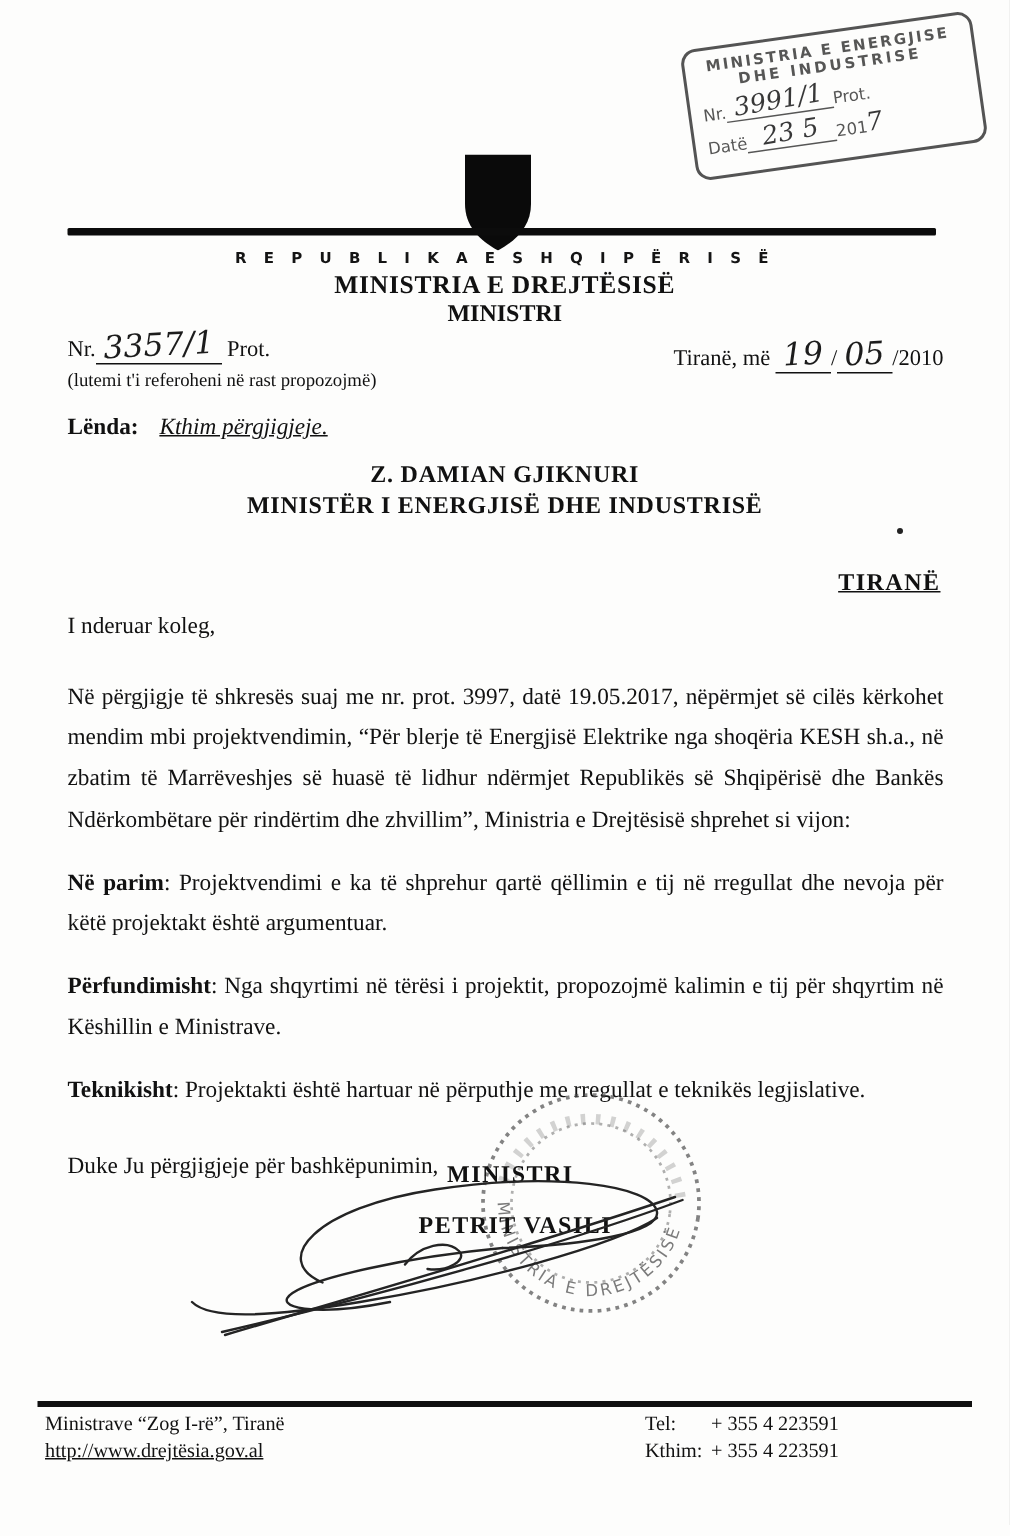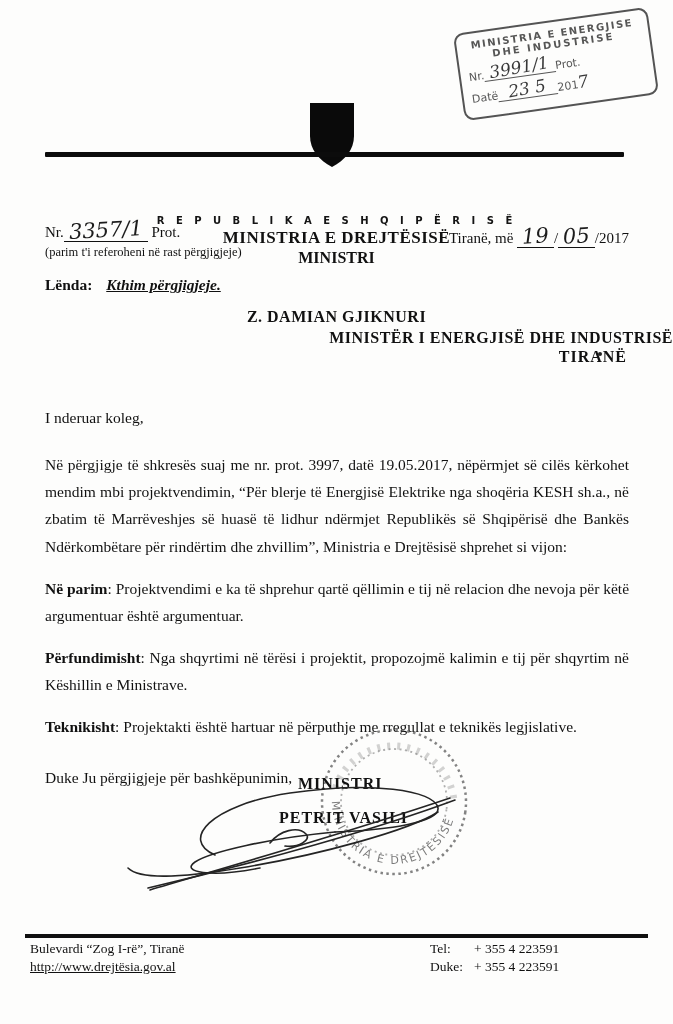--- a/index.html
+++ b/index.html
@@ -24,43 +24,43 @@
   .stamp-box .s-line2 { letter-spacing:2px; }
   .stamp-row { display:flex; align-items:flex-end; font-size:11px; margin-top:4px; }
   .stamp-row .lbl { font-size:11px; }
   .s-uline { display:inline-block; border-bottom:1.5px solid #3f3f3f; padding:0 6px; min-width:60px; text-align:center; }
   .hand { font-family:"DejaVu Serif", serif; font-style:italic; color:#1c1c1c; }
   .stamp-box .hand { font-size:17px; line-height:1; transform:rotate(-2deg); display:inline-block; }
 
   
   .emblem { position:absolute; left:307px; top:103px; width:50px; height:64px; }
   .header-rule { position:absolute; left:45px; top:152px; width:579px; height:5px; background:#0c0c0c; border-radius:1px; }
-  .header-text { position:absolute; left:0; top:167px; width:100%; text-align:center;margin-top:48px; }
+  .header-text { position:absolute; left:0; top:167px; width:100%; text-align:center; }
   .republic { font-family:"DejaVu Sans", sans-serif; font-size:10px; font-weight:bold; letter-spacing:4px; color:#141414; }
   .ministry { font-size:17px; font-weight:bold; letter-spacing:.5px; margin-top:2px; }
   .minister { font-size:16px; font-weight:bold; margin-top:1px; }
 
   
   .proto { position:absolute; left:45px; top:222px; width:584px; display:flex; justify-content:space-between; align-items:flex-start; }
   .proto-left { font-size:15px; }
   .proto-left .hand, .proto-right .hand { font-size:21px; line-height:.8; display:inline-block; transform:rotate(-3deg); }
   .uline { display:inline-block; border-bottom:1px solid #111; padding:0 5px; }
   .proto-note { font-size:12.5px; margin-top:3px; }
   .proto-right { font-size:15px; padding-top:6px; }
 
   
   .subject { position:absolute; left:45px; top:276px; font-size:15.5px; }
   .subject .lbl { font-weight:bold; }
-  .subject .val { font-style:italic; text-decoration:underline; margin-left:10px;font-weight:bold; }
+  .subject .val { font-style:italic; text-decoration:underline; margin-left:10px; }
 
   
   .addressee { position:absolute; left:0; top:308px; width:100%; text-align:center; }
   .addr-name { font-size:16px; font-weight:bold; letter-spacing:.5px; }
-  .addr-title { font-size:16px; font-weight:bold; letter-spacing:.5px; margin-top:3px;text-align:right; }
-  .tirane { position:absolute; right:46px; top:348px; font-size:16px; font-weight:bold; letter-spacing:1px; }
+  .addr-title { font-size:16px; font-weight:bold; letter-spacing:.5px; margin-top:3px; }
+  .tirane { position:absolute; right:46px; top:380px; font-size:16px; font-weight:bold; letter-spacing:1px; text-decoration:underline; }
   .dot-artifact { position:absolute; left:598px; top:352px; width:4px; height:4px; background:#222; border-radius:50%; }
 
   
   .body { position:absolute; left:45px; top:404px; width:584px; font-size:15.5px; line-height:1.75; text-align:justify; }
   .body p { margin-bottom:15px; }
   .body .salutation { margin-bottom:20px; }
   .body .lead { font-weight:bold; }
   .body .closing { margin-top:24px; text-align:left; }
 
   
@@ -106,44 +106,44 @@
   <div class="header-text">
     <div class="republic">R E P U B L I K A   E   S H Q I P Ë R I S Ë</div>
     <div class="ministry">MINISTRIA E DREJTËSISË</div>
     <div class="minister">MINISTRI</div>
   </div>
 
   <div class="proto">
     <div class="proto-left">
       <span>Nr.</span><span class="uline"><span class="hand">3357/1</span></span>
       <span>Prot.</span>
-      <div class="proto-note">(parim t'i referoheni në rast përgjigjeje)</div>
+      <div class="proto-note">(lutemi t'i referoheni në rast propozojmë)</div>
     </div>
     <div class="proto-right">
       <span>Tiranë, më</span>
-      <span class="uline"><span class="hand">19</span></span><span>/</span><span class="uline"><span class="hand">05</span></span><span>/2017</span>
+      <span class="uline"><span class="hand">19</span></span><span>/</span><span class="uline"><span class="hand">05</span></span><span>/2010</span>
     </div>
   </div>
 
   <div class="subject">
     <span class="lbl">Lënda:</span>
     <span class="val">Kthim përgjigjeje.</span>
   </div>
 
   <div class="addressee">
     <div class="addr-name">Z. DAMIAN GJIKNURI</div>
     <div class="addr-title">MINISTËR I ENERGJISË DHE INDUSTRISË</div>
   </div>
   <div class="dot-artifact"></div>
   <div class="tirane">TIRANË</div>
 
   <div class="body">
     <p class="salutation">I nderuar koleg,</p>
     <p>Në përgjigje të shkresës suaj me nr. prot. 3997, datë 19.05.2017, nëpërmjet së cilës kërkohet mendim mbi projektvendimin, “Për blerje të Energjisë Elektrike nga shoqëria KESH sh.a., në zbatim të Marrëveshjes së huasë të lidhur ndërmjet Republikës së Shqipërisë dhe Bankës Ndërkombëtare për rindërtim dhe zhvillim”, Ministria e Drejtësisë shprehet si vijon:</p>
-    <p><span class="lead">Në parim</span><span>: Projektvendimi e ka të shprehur qartë qëllimin e tij në relacion dhe nevoja për këtë argumentuar është argumentuar.</span></p>
+    <p><span class="lead">Në parim</span><span>: Projektvendimi e ka të shprehur qartë qëllimin e tij në rregullat dhe nevoja për këtë projektakt është argumentuar.</span></p>
     <p><span class="lead">Përfundimisht</span><span>: Nga shqyrtimi në tërësi i projektit, propozojmë kalimin e tij për shqyrtim në Këshillin e Ministrave.</span></p>
     <p><span class="lead">Teknikisht</span><span>: Projektakti është hartuar në përputhje me rregullat e teknikës legjislative.</span></p>
     <p class="closing">Duke Ju përgjigjeje për bashkëpunimin,</p>
   </div>
 
   <svg class="round-stamp" viewBox="0 0 152 152">
     <circle cx="76" cy="76" r="72" fill="none" stroke="#4a4a4a" stroke-width="2.5" stroke-dasharray="2.5 3.5" opacity=".85"></circle>
     <circle cx="76" cy="76" r="53" fill="none" stroke="#4a4a4a" stroke-width="1.8" stroke-dasharray="2 3.5" opacity=".55"></circle>
     <path d="M16,70 A61,61 0 0 1 136,70" fill="none" stroke="#4a4a4a" stroke-width="7" stroke-dasharray="3 7" opacity=".3"></path>
     <defs>
@@ -164,28 +164,28 @@
       <path d="M215,72 C150,78 90,92 75,102 C60,112 90,118 140,108"></path>
       <path d="M30,130 C90,112 230,72 330,38"></path>
       <path d="M335,40 C260,68 140,102 28,128"></path>
       <path d="M150,83 C160,70 178,66 186,74 C192,80 178,88 165,86"></path>
     </g>
   </svg>
 
   <div class="footer-rule"></div>
   <div class="footer">
     <div class="f-row">
-      <span>Bulevardi “Zog I-rë”, Tiranë</span>
+      <span>Ministrave “Zog I-rë”, Tiranë</span>
       <span class="f-right">
           <span class="f-lbl">Tel:</span>
           <span>+ 355 4 223591</span>
         </span>
     </div>
     <div class="f-row">
       <span class="f-link">http://www.drejtësia.gov.al</span>
       <span class="f-right">
-          <span class="f-lbl">Duke:</span>
+          <span class="f-lbl">Kthim:</span>
           <span>+ 355 4 223591</span>
         </span>
     </div>
   </div>
 
 </div>
 
 </body></html>

